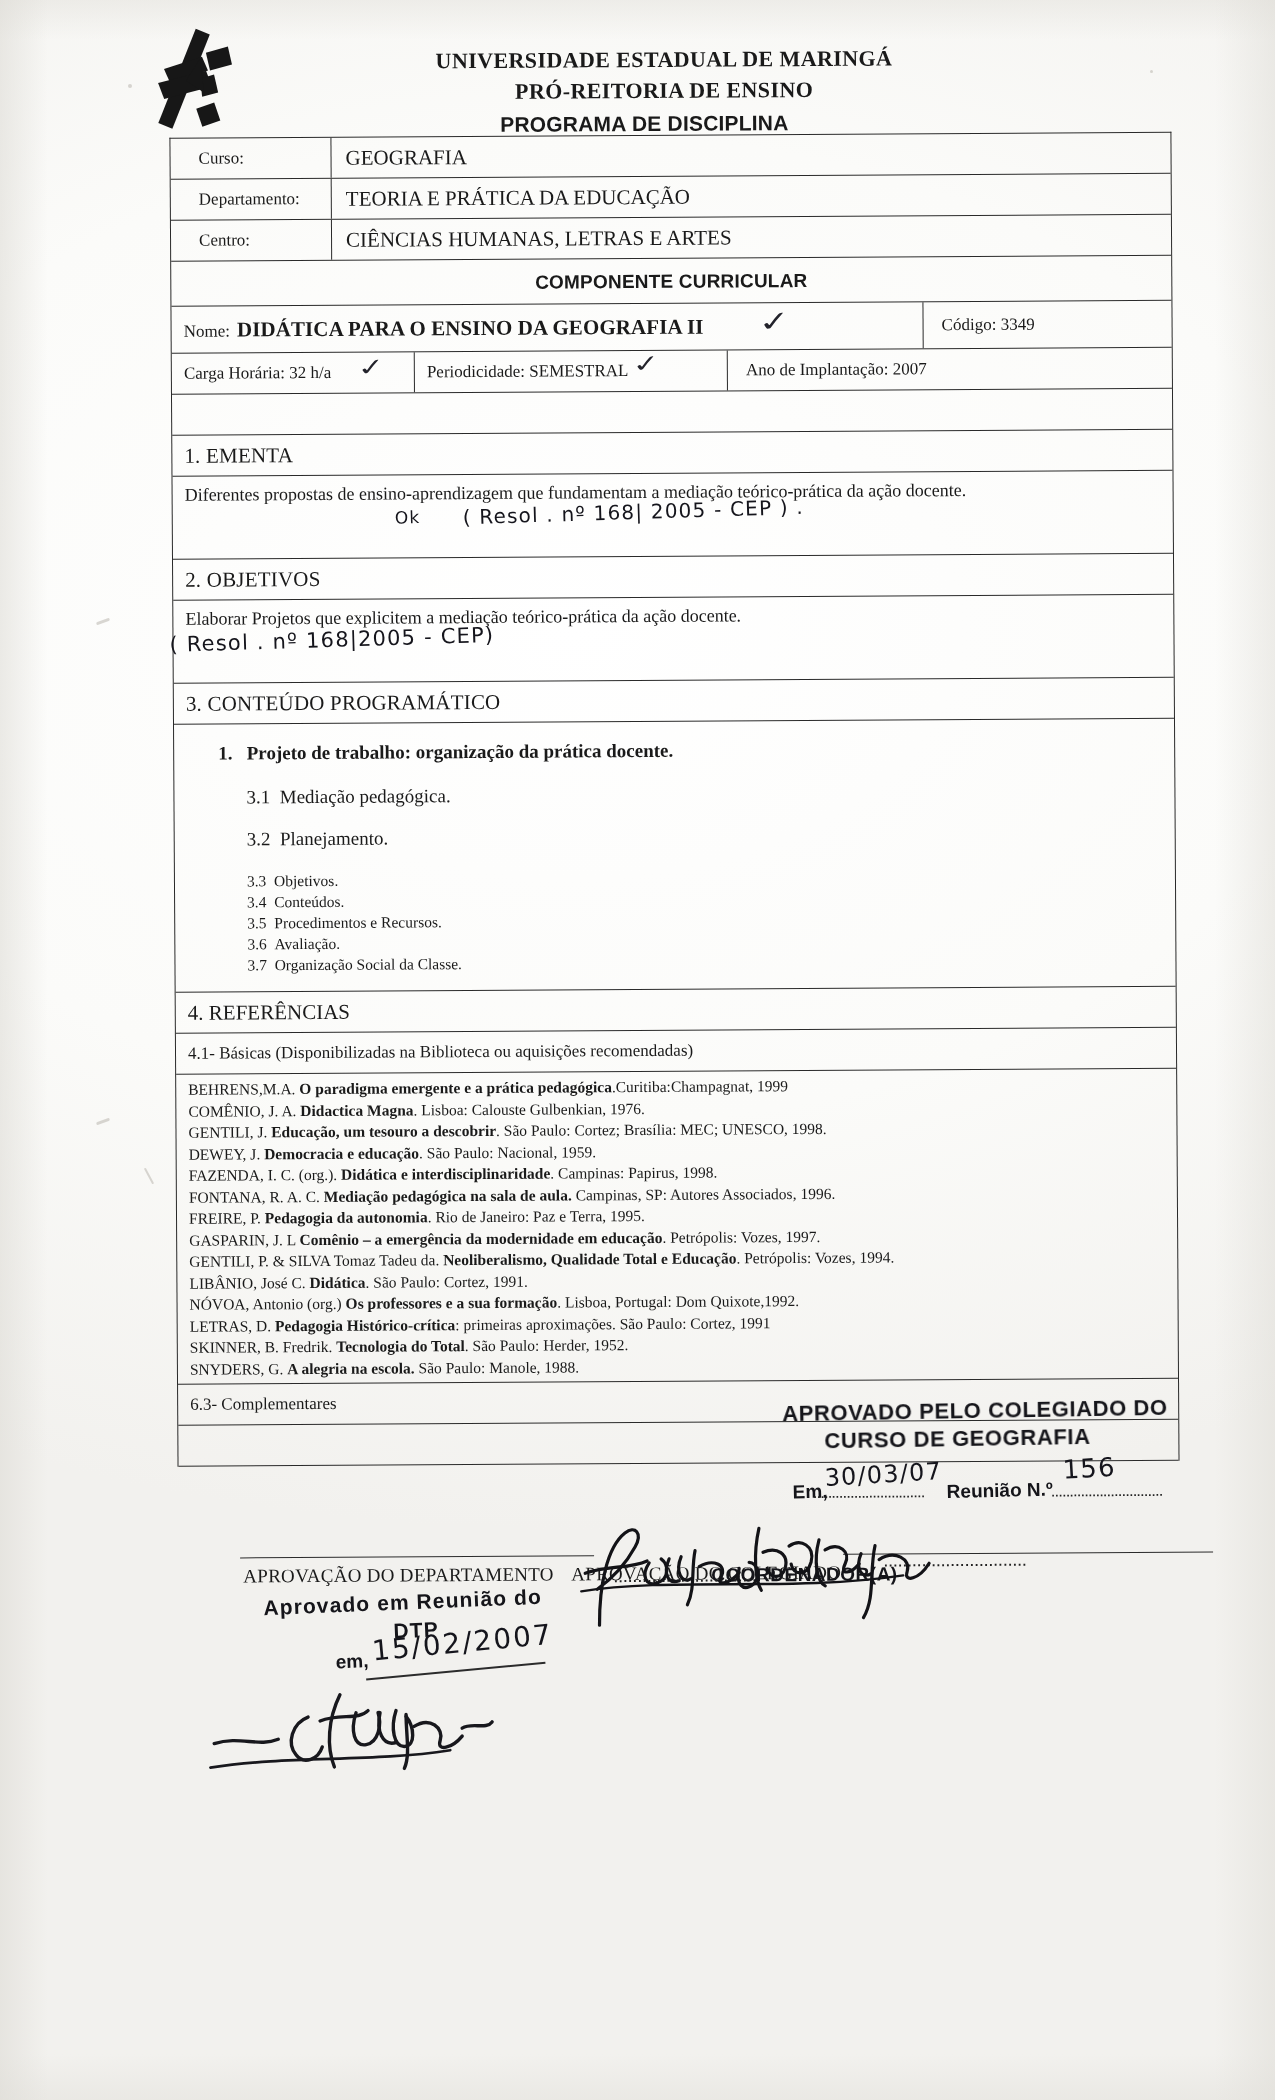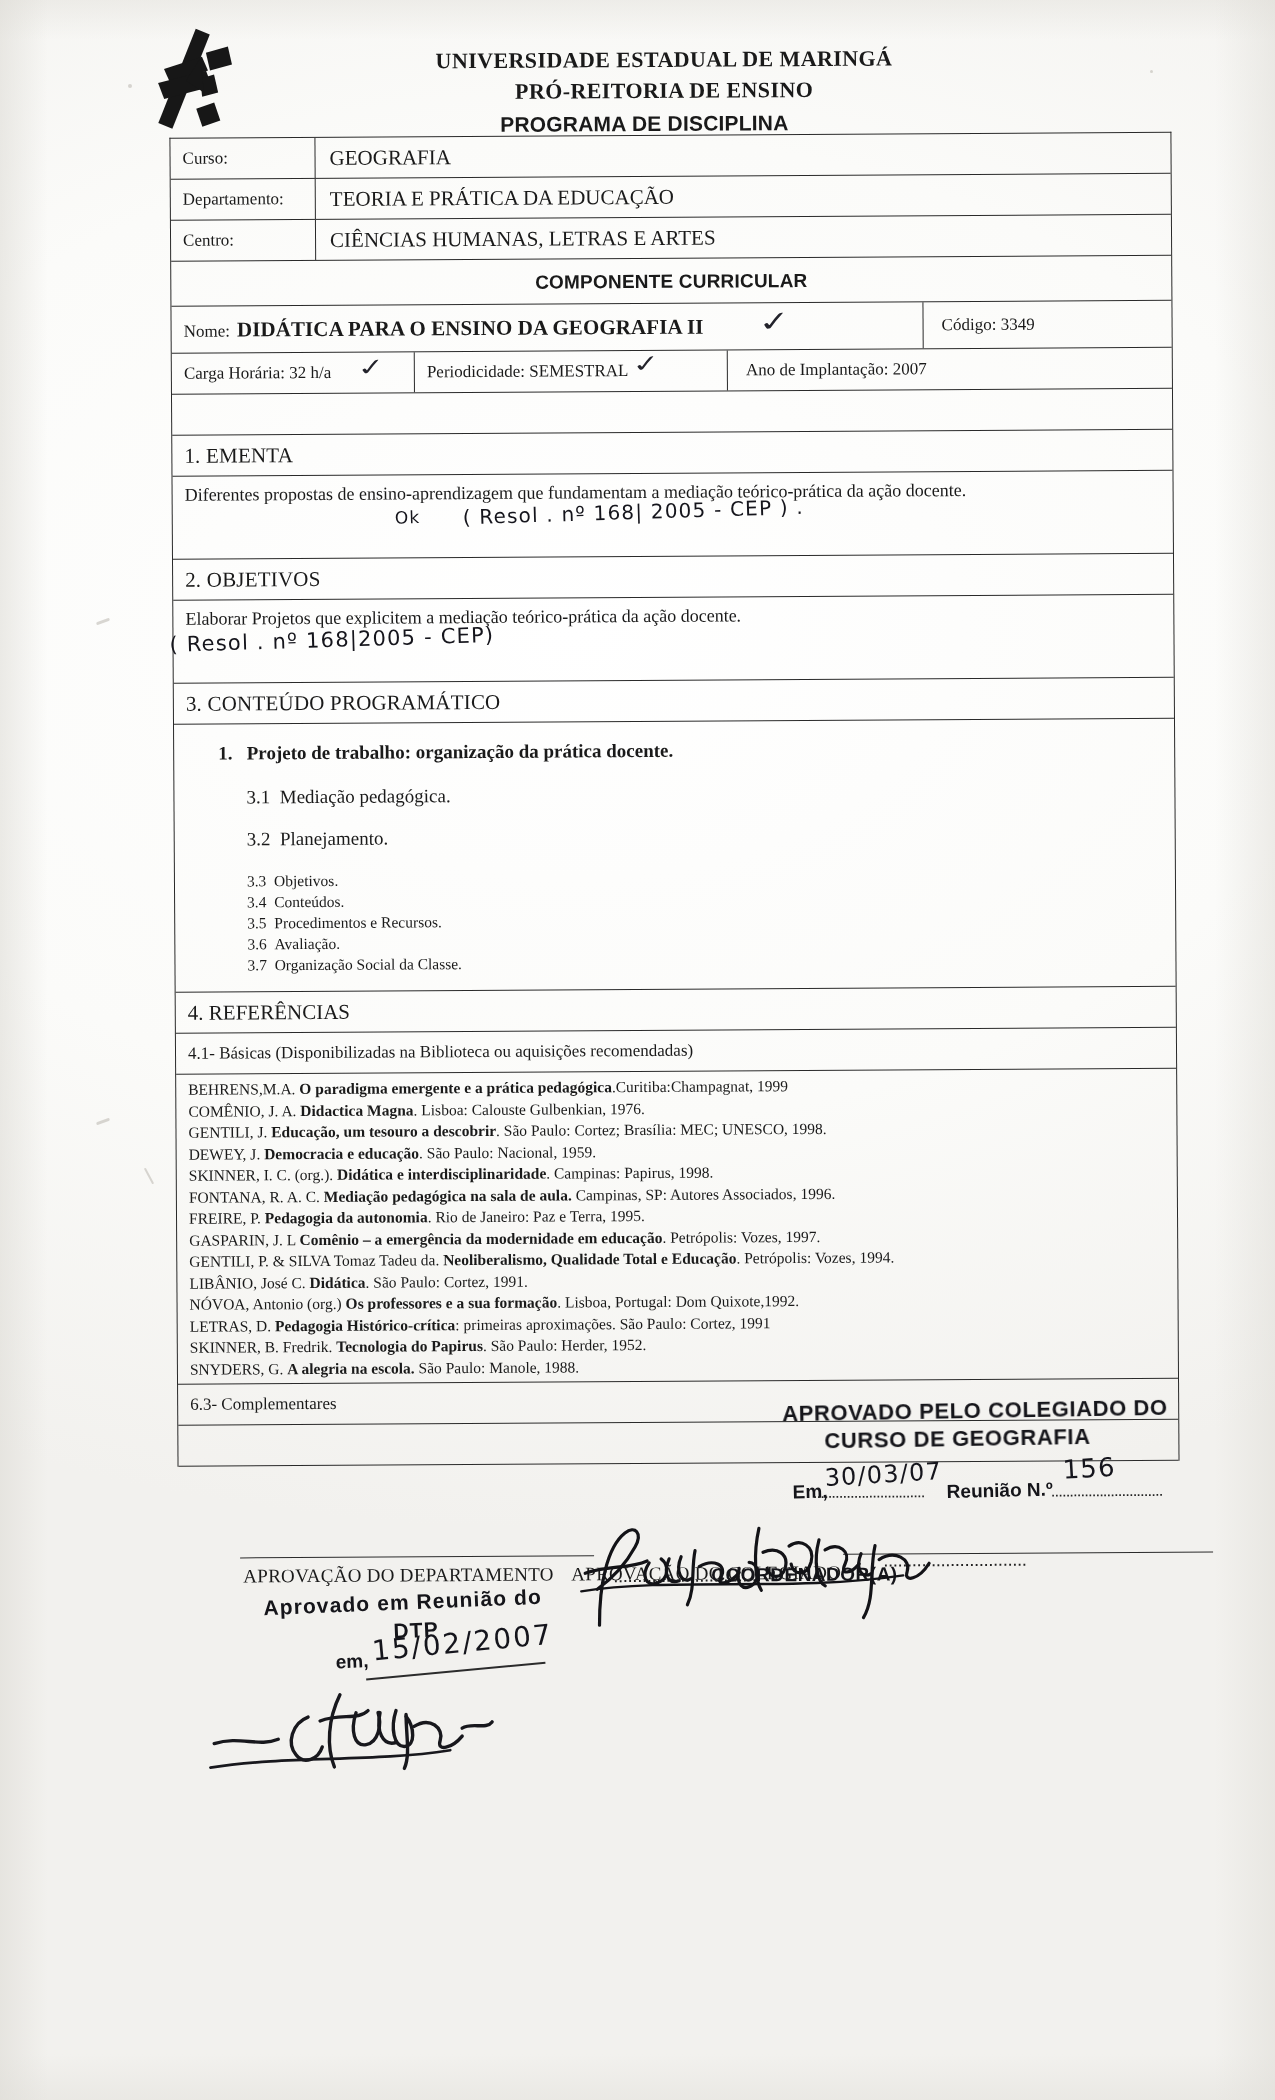--- a/index.html
+++ b/index.html
@@ -88,21 +88,21 @@
   }
   .row {
     display: flex;
     border-bottom: 1.5px solid #2a2a2a;
     min-height: 40px;
     align-items: center;
   }
   .cell-label {
     width: 132px;
     flex: none;
-    padding: 6px 0 6px 12px;
+    padding: 6px 0 6px 28px;
     font-size: 17px;
     border-right: 1.5px solid #2a2a2a;
     align-self: stretch;
     display: flex;
     align-items: center;
   }
   .cell-value {
     padding: 6px 0 6px 14px;
     font-size: 21px;
     flex: 1;
@@ -392,29 +392,29 @@
     </div>
     <div class="row">
       <div class="ref-sub">4.1- Básicas (Disponibilizadas na Biblioteca ou aquisições recomendadas)</div>
     </div>
     <div class="row">
       <div class="ref-list">
         <div class="ref"><span>BEHRENS,M.A. </span><b>O paradigma emergente e a prática pedagógica</b><span>.Curitiba:Champagnat, 1999</span></div>
         <div class="ref"><span>COMÊNIO, J. A. </span><b>Didactica Magna</b><span>. Lisboa: Calouste Gulbenkian, 1976.</span></div>
         <div class="ref"><span>GENTILI, J. </span><b>Educação, um tesouro a descobrir</b><span>. São Paulo: Cortez; Brasília: MEC; UNESCO, 1998.</span></div>
         <div class="ref"><span>DEWEY, J. </span><b>Democracia e educação</b><span>. São Paulo: Nacional, 1959.</span></div>
-        <div class="ref"><span>SKINNER, I. C. (org.). </span><b>Didática e interdisciplinaridade</b><span>. Campinas:  Papirus, 1998.</span></div>
+        <div class="ref"><span>FAZENDA, I. C. (org.). </span><b>Didática e interdisciplinaridade</b><span>. Campinas:  Papirus, 1998.</span></div>
         <div class="ref"><span>FONTANA, R. A. C. </span><b>Mediação pedagógica na sala de aula.</b><span> Campinas, SP: Autores Associados, 1996.</span></div>
         <div class="ref"><span>FREIRE, P. </span><b>Pedagogia da autonomia</b><span>. Rio de Janeiro: Paz e Terra, 1995.</span></div>
         <div class="ref"><span>GASPARIN, J. L </span><b>Comênio – a emergência da modernidade em educação</b><span>. Petrópolis: Vozes, 1997.</span></div>
         <div class="ref"><span>GENTILI, P. &amp; SILVA Tomaz Tadeu da. </span><b>Neoliberalismo, Qualidade Total e Educação</b><span>. Petrópolis: Vozes, 1994.</span></div>
         <div class="ref"><span>LIBÂNIO, José C. </span><b>Didática</b><span>. São Paulo: Cortez, 1991.</span></div>
         <div class="ref"><span>NÓVOA, Antonio (org.) </span><b>Os professores e a sua formação</b><span>. Lisboa, Portugal: Dom Quixote,1992.</span></div>
         <div class="ref"><span>LETRAS, D. </span><b>Pedagogia Histórico-crítica</b><span>: primeiras aproximações. São Paulo: Cortez, 1991</span></div>
-        <div class="ref"><span>SKINNER, B. Fredrik. </span><b>Tecnologia do Papirus</b><span>. São Paulo: Herder, 1952.</span></div>
+        <div class="ref"><span>SKINNER, B. Fredrik. </span><b>Tecnologia do Total</b><span>. São Paulo: Herder, 1952.</span></div>
         <div class="ref"><span>SNYDERS, G. </span><b> A alegria na escola.</b><span>  São Paulo: Manole, 1988.</span></div>
       </div>
     </div>
 
     <div class="row">
       <div class="ref-sub">6.3- Complementares</div>
     </div>
     <div class="row blankrow"></div>
   </div>
 

